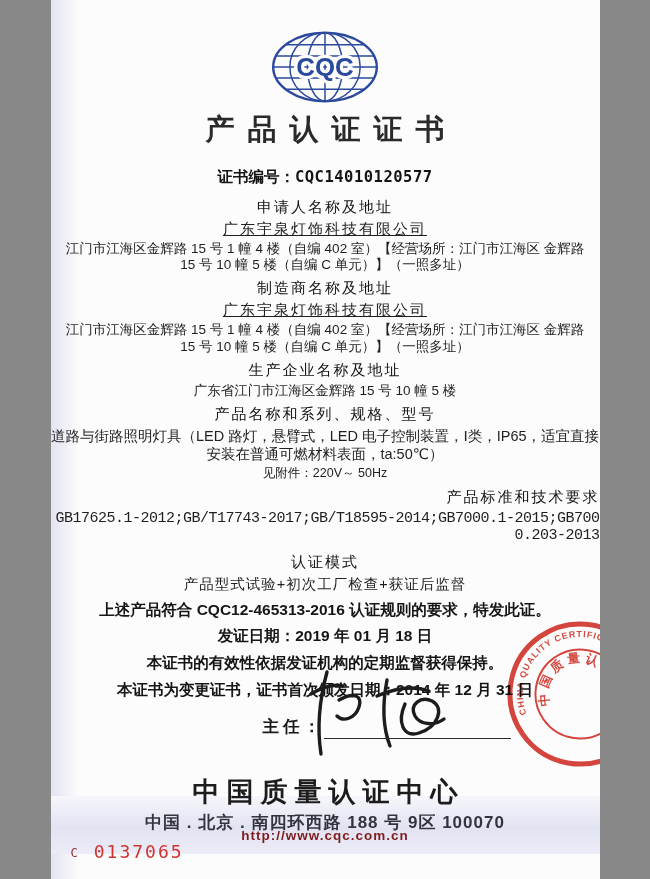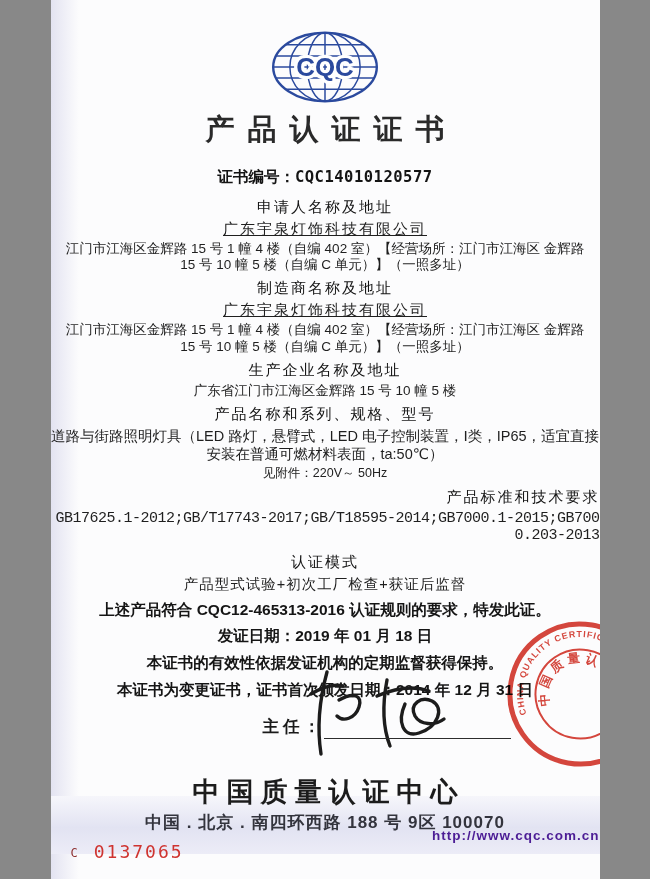--- a/index.html
+++ b/index.html
@@ -70,22 +70,22 @@
   .footer-org{
     position:absolute;left:0;right:0;top:774px;text-align:center;
     font-size:27px;font-weight:bold;color:#1c1c1c;
     letter-spacing:7px;text-indent:7px;
   }
   .footer-address{
     position:absolute;left:0;right:0;top:811px;text-align:center;
     font-size:17px;font-weight:bold;color:#33343d;letter-spacing:1px;
   }
   .footer-site{
-    position:absolute;left:0;right:0;top:828px;text-align:right;
-    font-size:13.5px;font-weight:bold;color:#4c1d95;letter-spacing:1px;
+    position:absolute;left:0;right:0;top:828px;text-align:center;
+    font-size:13.5px;font-weight:bold;color:#7f1d1d;letter-spacing:1px;
   }
   .serial{
     position:absolute;left:20px;top:841px;
     display:flex;align-items:flex-end;gap:16px;
     font-family:"DejaVu Sans Mono","Liberation Mono",monospace;
   }
   .serial .prefix{font-size:12px;color:#8e3030;line-height:1.4;}
   .serial .number{font-size:18px;color:#cf3430;letter-spacing:2px;}
 </style>
 </head>

